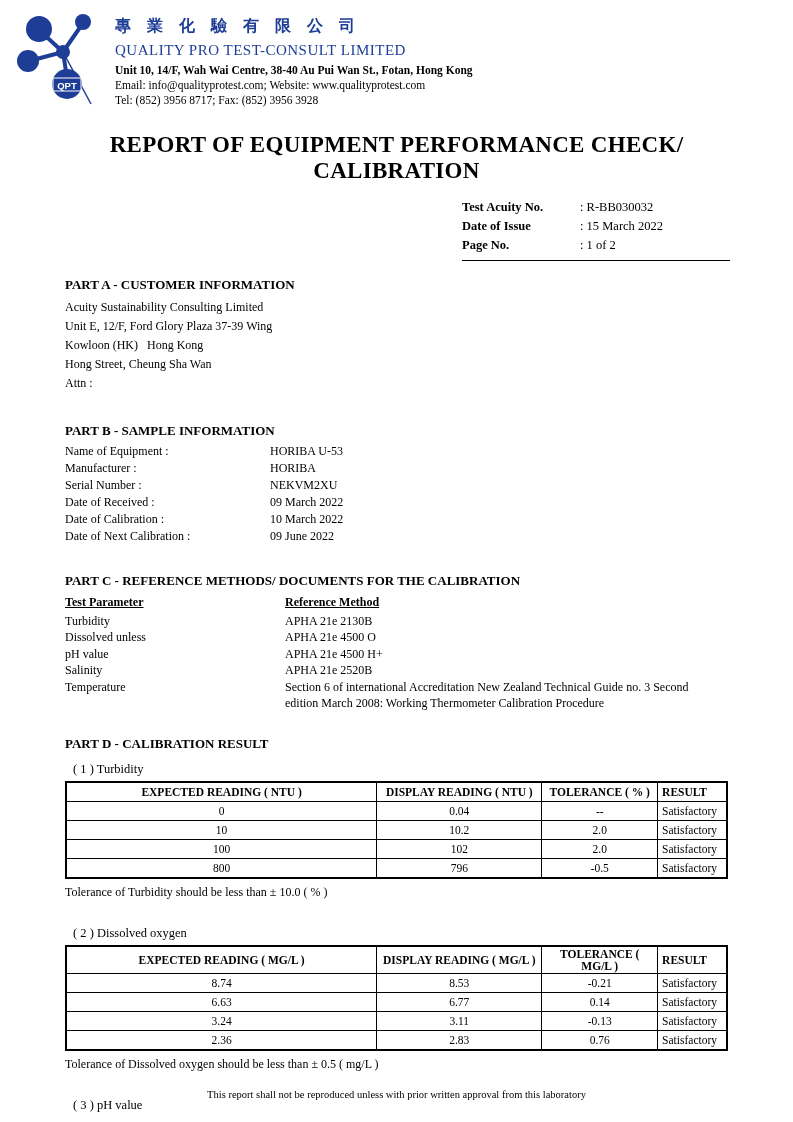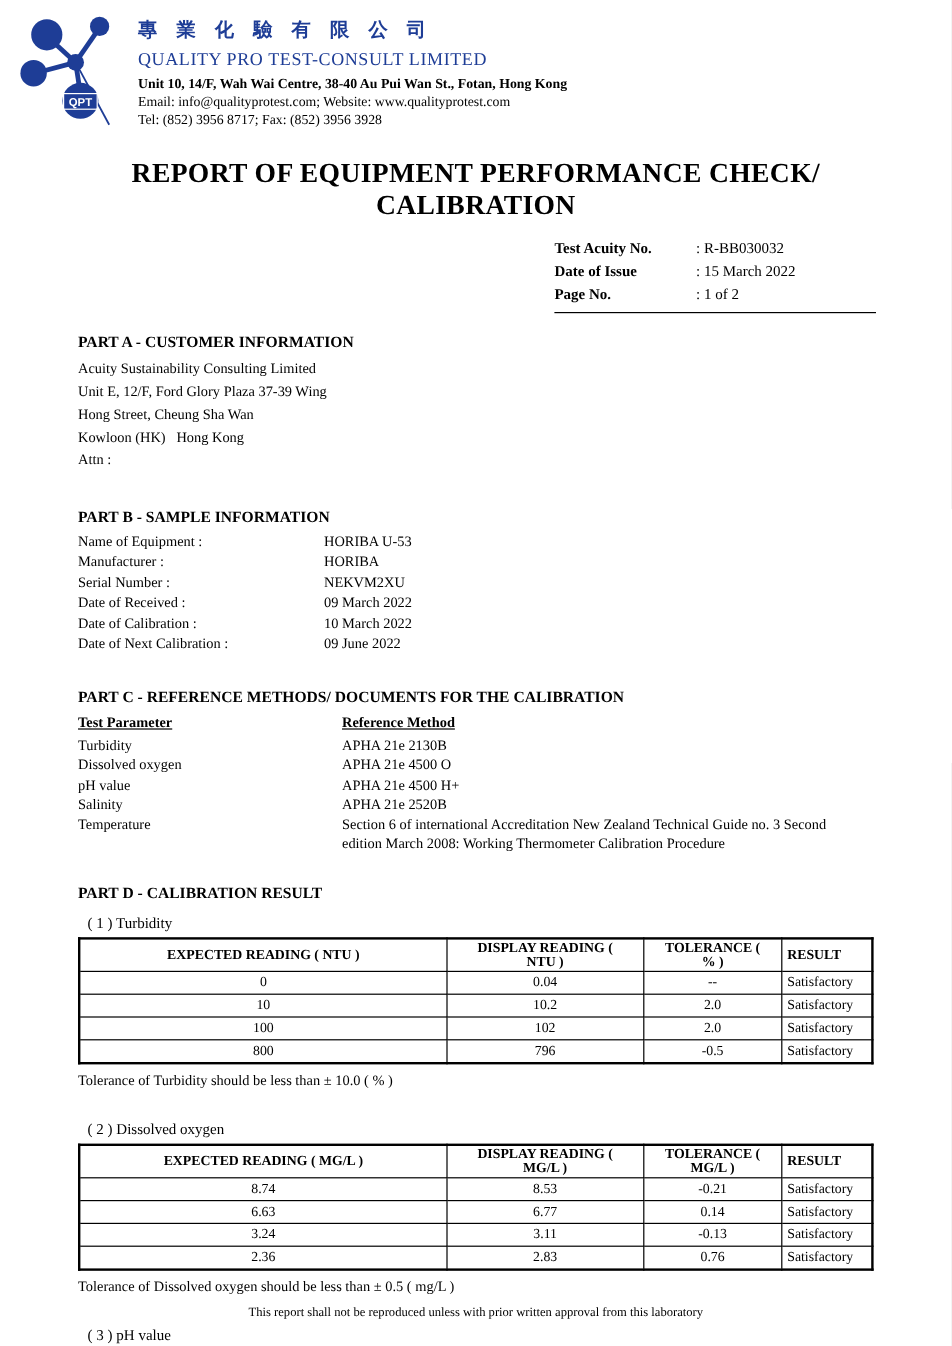--- a/index.html
+++ b/index.html
@@ -29,21 +29,21 @@
   .kv-row{display:flex;font-size:12px;line-height:17px;}
   .kv-label{width:205px;flex:0 0 auto;}
   .refc-header,.refc-row{display:flex;font-size:12px;line-height:16.5px;}
   .refc-col1{width:220px;flex:0 0 auto;}
   .refc-col2{width:432px;}
   .refc-header .refc-col1,.refc-header .refc-col2{font-weight:bold;text-decoration:underline;}
   .refc-header{margin-top:5px;margin-bottom:2px;}
   
   .sub-label{font-size:12.5px;font-weight:normal;margin:10px 0 4px 8px;}
   table.cal{border-collapse:collapse;width:663px;border:2px solid #000;}
-  table.cal th, table.cal td{border:1px solid #000;font-size:11.5px;padding:1px 15px;height:16px;text-align:center;}
+  table.cal th, table.cal td{border:1px solid #000;font-size:11.5px;padding:1px 3px;height:16px;text-align:center;}
   table.cal th{font-weight:bold;}
   table.cal td.result, table.cal th.result{text-align:left;padding-left:4px;}
   .tol-note{font-size:12px;margin-top:6px;}
   .footer{position:absolute;left:0;right:0;bottom:22px;text-align:center;font-size:10.5px;}
 </style>
 </head>
 <body>
 
 <div class="page">
 
@@ -88,22 +88,22 @@
       <span class="ri-label">Page No.</span>
       <span>: 1 of 2</span>
     </div>
   </div>
 
   <div class="section" style="margin-top:16px;">
     <div class="part-heading">PART A - CUSTOMER INFORMATION</div>
     <div style="margin-top:5px;">
       <div class="addr-line">Acuity Sustainability Consulting Limited</div>
       <div class="addr-line">Unit E, 12/F, Ford Glory Plaza 37-39 Wing</div>
+      <div class="addr-line">Kowloon (HK)   Hong Kong</div>
       <div class="addr-line">Hong Street, Cheung Sha Wan</div>
-      <div class="addr-line">Kowloon (HK)   Hong Kong</div>
       <div class="addr-line">Attn :</div>
     </div>
   </div>
 
   <div class="section" style="margin-top:30px;">
     <div class="part-heading">PART B - SAMPLE INFORMATION</div>
     <div style="margin-top:4px;">
       <div class="kv-row">
         <span class="kv-label">Name of Equipment :</span>
         <span>HORIBA U-53</span>
@@ -135,21 +135,21 @@
     <div class="part-heading">PART C - REFERENCE METHODS/ DOCUMENTS FOR THE CALIBRATION</div>
     <div class="refc-header">
       <span class="refc-col1">Test Parameter</span>
       <span class="refc-col2">Reference Method</span>
     </div>
     <div class="refc-row">
       <span class="refc-col1">Turbidity</span>
       <span class="refc-col2">APHA 21e 2130B</span>
     </div>
     <div class="refc-row">
-      <span class="refc-col1">Dissolved oxygen</span>
+      <span class="refc-col1">Dissolved unless</span>
       <span class="refc-col2">APHA 21e 4500 O</span>
     </div>
     <div class="refc-row">
       <span class="refc-col1">pH value</span>
       <span class="refc-col2">APHA 21e 4500 H+</span>
     </div>
     <div class="refc-row">
       <span class="refc-col1">Salinity</span>
       <span class="refc-col2">APHA 21e 2520B</span>
     </div>

